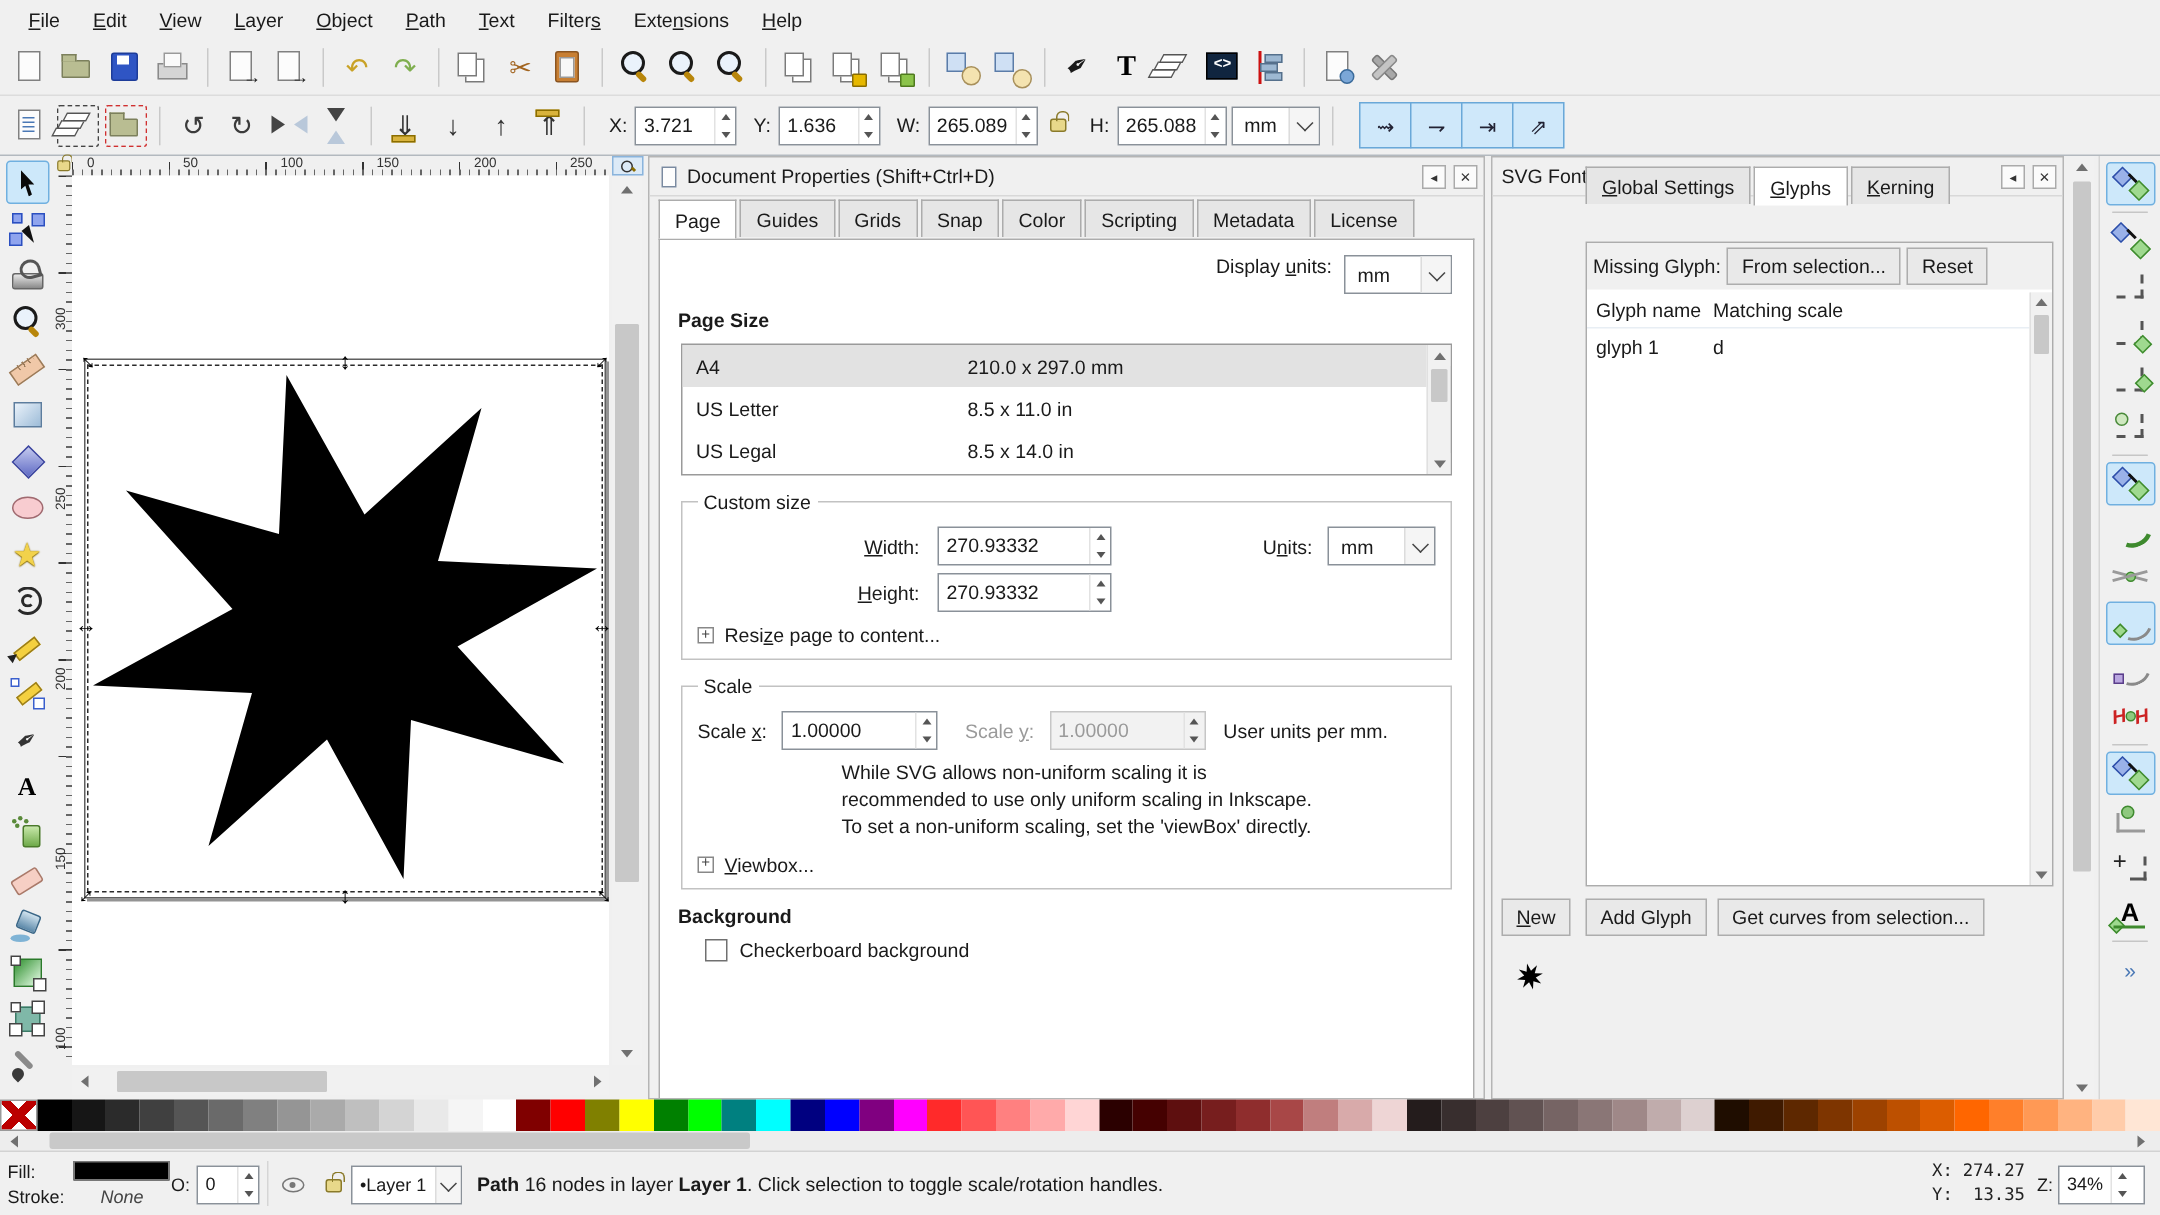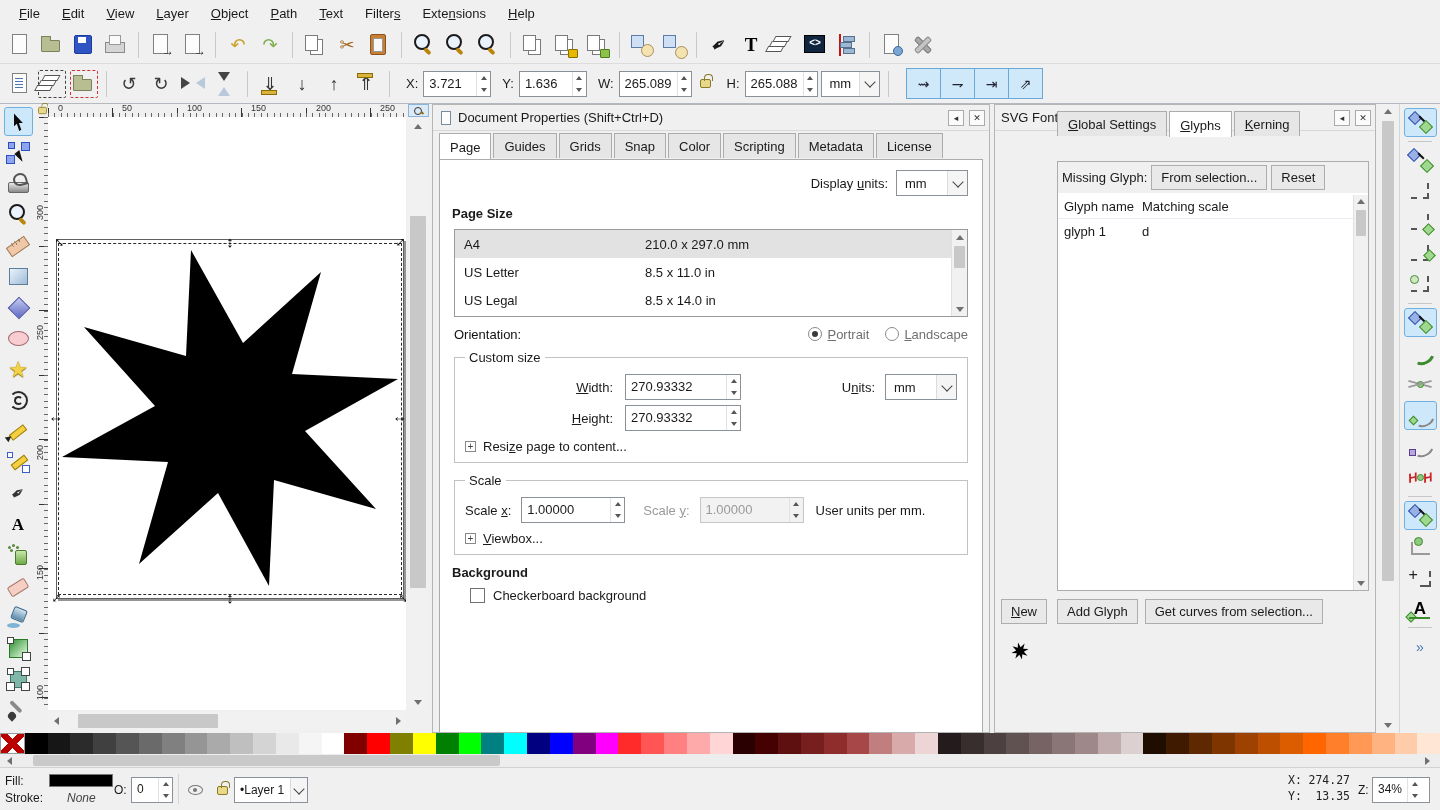--- a/index.html
+++ b/index.html
@@ -144,21 +144,21 @@
   .ptitle .ticon::before{content:"";position:absolute;inset:1px 2px;background:#fdfdfd;border:1px solid #7a8aa0}
   .ptitle .txt{flex:1;white-space:nowrap;overflow:hidden}
   .pbtn{width:16px;height:16px;border:1px solid #aaa;background:#fbfbfb;display:flex;align-items:center;justify-content:center;font-size:9px;color:#333;flex:none}
   .tabrow{display:flex;padding:2px 4px 0 6px;align-items:flex-end}
   .tab{padding:5px 10px 4px;border:1px solid #acacac;background:#e6e6e6;margin-right:2px;border-bottom:0;white-space:nowrap}
   .tab.active{background:#fff;padding-top:6px;position:relative;z-index:2;margin-bottom:-1px}
   .tab .u{text-decoration:underline}
 
   .dp-body{position:absolute;left:6px;right:6px;top:54px;bottom:0;background:#fff;border:1px solid #acacac;border-bottom:0;padding:8px 12px;overflow:hidden}
   .h1{font-weight:700;margin:2px 0 8px}
-  .unitsrow{display:flex;justify-content:flex-end;align-items:center;gap:8px;margin:2px 2px 10px 0}
+  .unitsrow{display:flex;justify-content:flex-end;gap:8px;margin:2px 2px 10px 0}
   .listbox{border:1px solid #9a9a9a;height:88px;position:relative;margin:4px 2px 10px;overflow:hidden}
   .psrow{display:flex;height:28px;align-items:center}
   .psrow.sel{background:#e2e2e2}
   .psname{width:190px;padding-left:9px}
   .lb-sb{position:absolute;right:0;top:0;bottom:0;width:16px;background:#f1f1f1;border-left:1px solid #e0e0e0}
   .orow{display:flex;align-items:center;margin:2px 2px 8px;color:#111}
   .radios{margin-left:auto;display:flex;align-items:center;gap:16px;color:#707070}
   .radio{width:14px;height:14px;border:1px solid #8a8a8a;border-radius:50%;background:#fff;display:inline-block;position:relative;vertical-align:-2px;margin-right:5px}
   .radio.on::after{content:"";position:absolute;inset:3px;border-radius:50%;background:#3a3a3a}
   fieldset{border:1px solid #c2c2c2;margin:2px 2px 10px;padding:4px 10px 6px}
@@ -720,27 +720,20 @@
           <div class="psrow">
             <span class="psname">US Legal</span>
             <span>8.5 x 14.0 in</span>
           </div>
         </div>
       <div class="lb-sb">
         <span class="sb-btn tri-up" style="left:0;top:0;width:15px;height:14px"></span>
         <span class="thumb" style="left:2px;top:16px;width:11px;height:22px"></span>
         <span class="sb-btn tri-dn" style="left:0;bottom:0;width:15px;height:14px"></span>
       </div>
-    </div>
-    <div class="orow">
-      <span>Orientation:</span>
-      <span class="radios">
-        <span><span class="radio on"></span><span class="u">P</span><span>ortrait</span></span>
-        <span><span class="radio"></span><span class="u">L</span><span>andscape</span></span>
-      </span>
     </div>
     <fieldset>
       <legend>Custom size</legend>
       <div class="frow">
         <span class="flab"><span class="u">W</span><span>idth:</span></span>
         <span class="num">
             <span class="nv" style="min-width:100px">270.93332</span>
             <span class="sp">
               <i class="up"></i>
               <i class="dn"></i>
@@ -783,20 +776,21 @@
         <span class="graylab" style="margin:0 10px 0 18px"><span>Scale </span><span class="u">y</span><span>:</span></span>
         <span class="num dis">
             <span class="nv" style="min-width:88px">1.00000</span>
             <span class="sp">
               <i class="up"></i>
               <i class="dn"></i>
             </span>
           </span>
         <span style="margin-left:12px;white-space:nowrap">User units per mm.</span>
       </div>
+      <div class="note">While SVG allows non-uniform scaling it is recommended to use only uniform scaling in Inkscape. To set a non-uniform scaling, set the 'viewBox' directly.</div>
       <div class="expander">
         <span class="expbox">+</span>
         <span><span class="u">V</span><span>iewbox...</span></span>
       </div>
     </fieldset>
     <div class="h1">Background</div>
     <div class="chkrow">
       <span class="chk"></span>
       <span>Checkerboard background</span>
     </div>
@@ -1046,20 +1040,21 @@
     </span>
   <span class="sb-sep"></span>
   <span class="eyeic"></span>
   <span class="lockic sb-lock"></span>
   <span class="layercombo">
     <span class="val">•Layer 1</span>
     <span class="chevbox">
         <i class="chev"></i>
       </span>
   </span>
+  <span class="msg"><b>Path</b><span> 16 nodes in layer </span><b>Layer 1</b><span>. Click selection to toggle scale/rotation handles.</span></span>
   <span class="coords">
     <span class="row">
         <span>X:</span>
         <span>274.27</span>
       </span>
     <span class="row">
         <span>Y:</span>
         <span>13.35</span>
       </span>
   </span>

